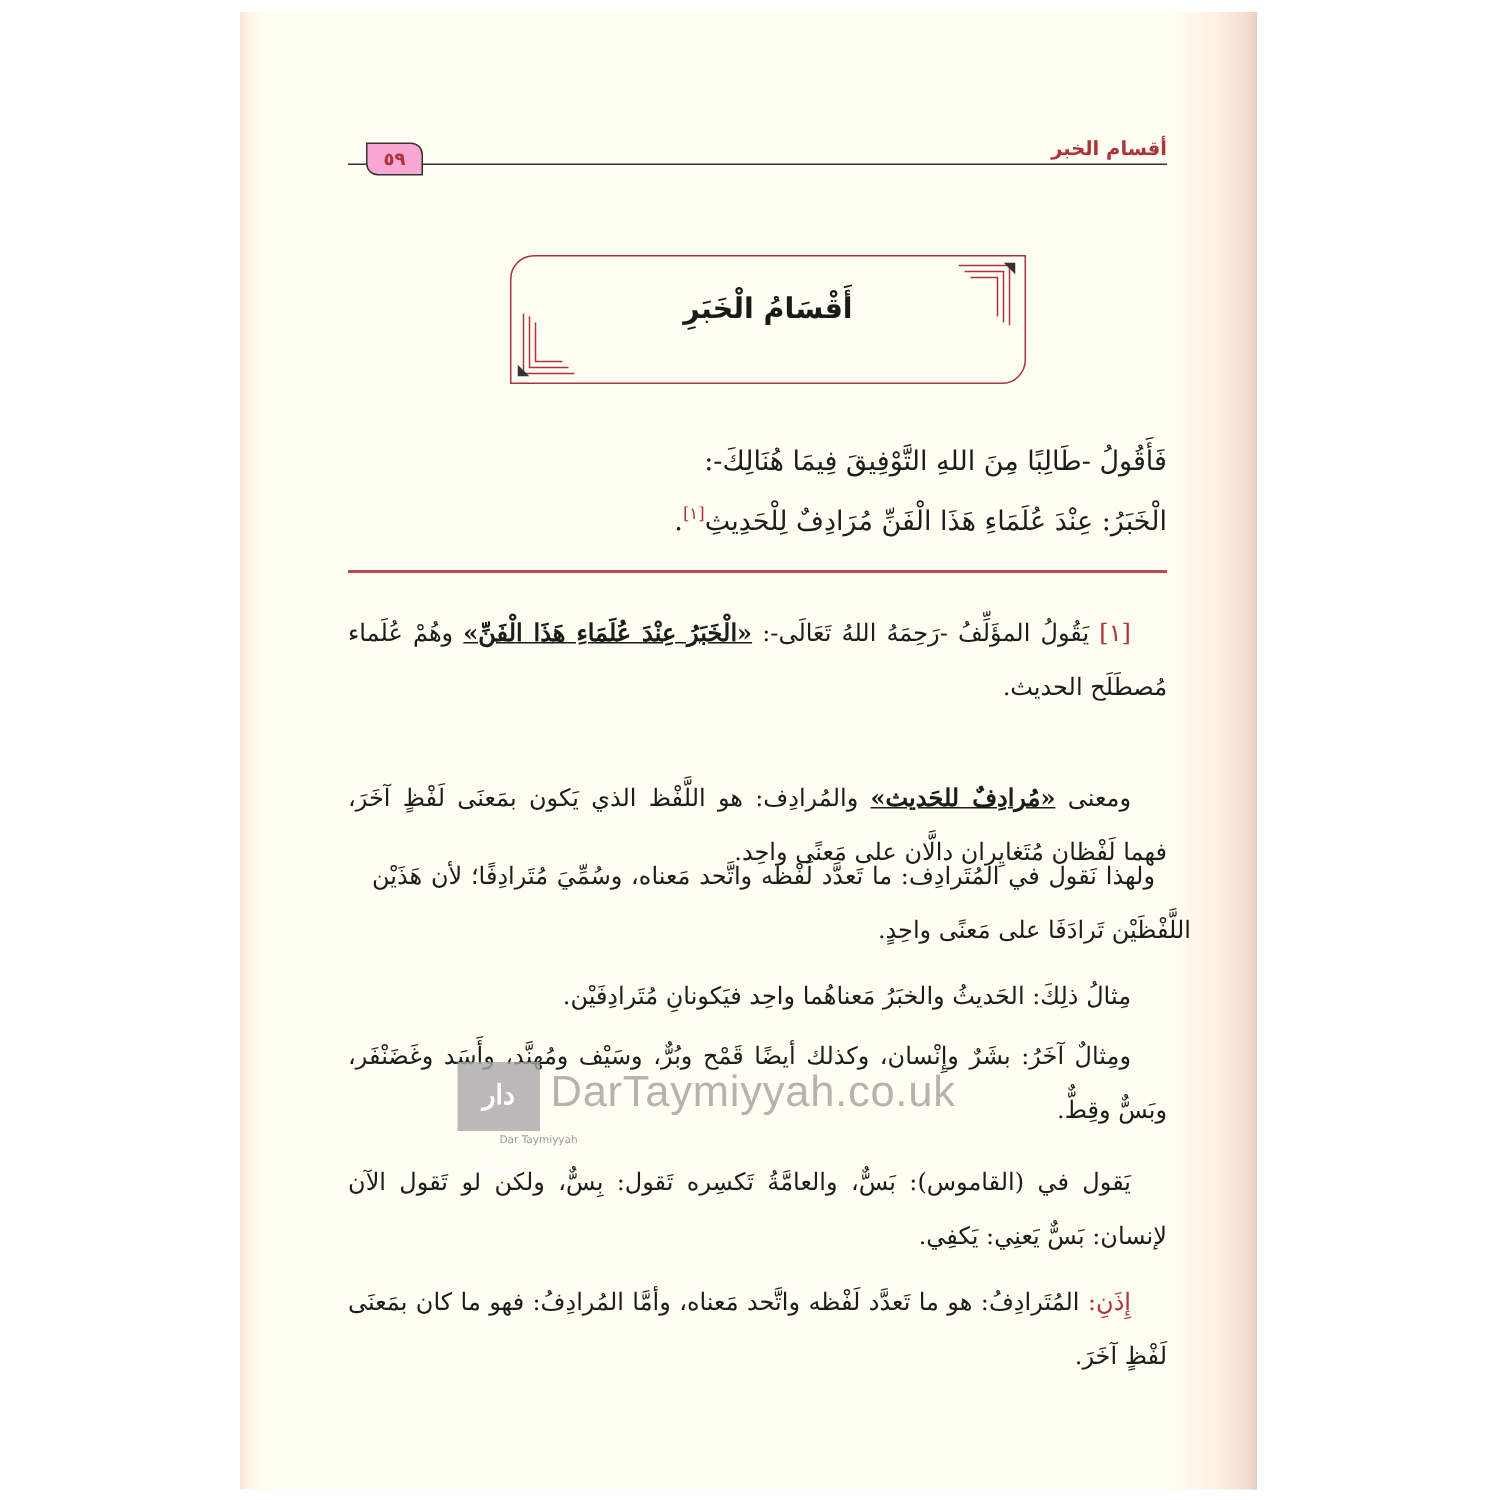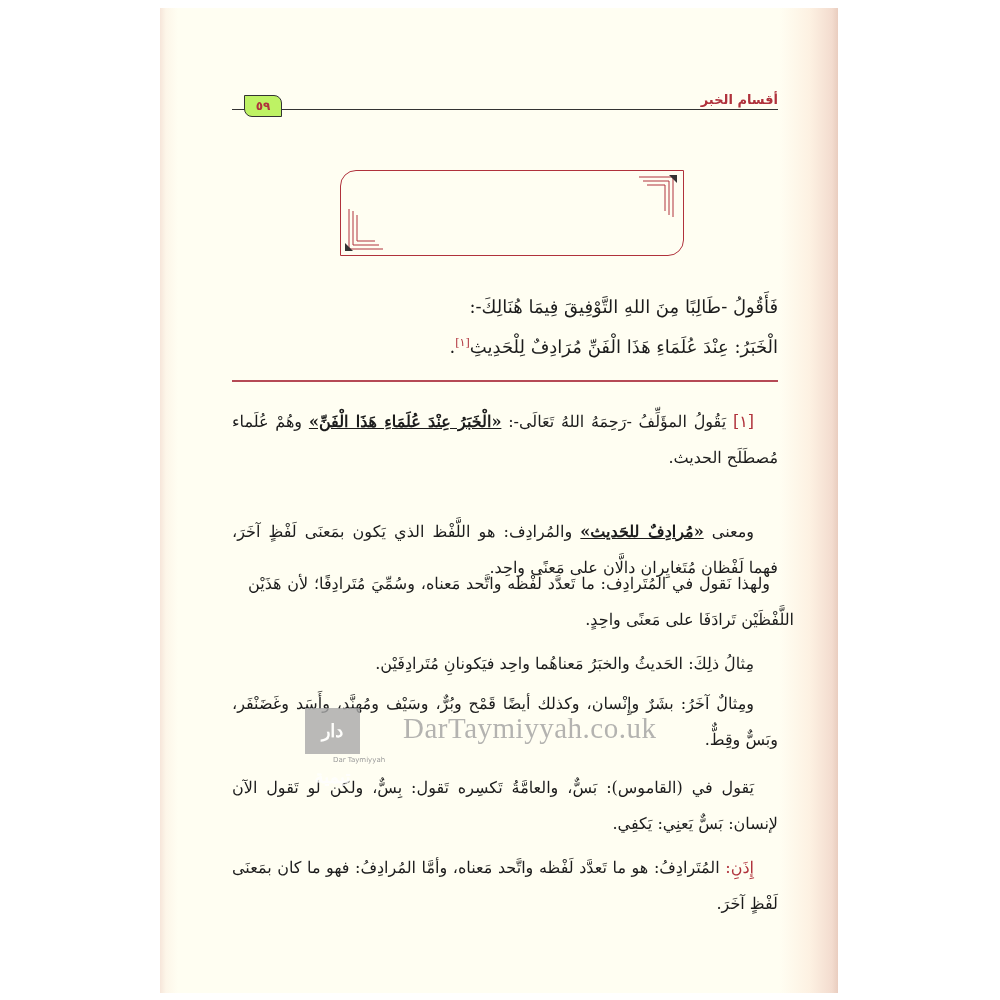--- a/index.html
+++ b/index.html
@@ -4,21 +4,21 @@
 <style>
   html, body { margin:0; padding:0; }
   body { width:1000px; height:1000px; background:#ffffff; position:relative; overflow:hidden;
          font-family:"DejaVu Serif", serif; }
   .page { position:absolute; left:160px; top:8px; width:678px; height:985px;
           background:linear-gradient(to right, #f6e6da 0px, #fdf6e9 6px, #fffef2 18px, #fffef2 620px, #fdf1e2 650px, #f3dccf 672px, #e9cdbf 678px); }
   .running-header { position:absolute; left:232px; top:92px; width:546px; height:26px; }
   .running-title { position:absolute; right:0; top:0; font-family:"DejaVu Sans", sans-serif; font-weight:bold;
                    font-size:13px; color:#b0323c; direction:rtl; }
   .header-rule { position:absolute; left:0; right:0; top:17px; height:0; border-top:1.5px solid #333; }
-  .page-number-box { position:absolute; left:12px; top:3px; width:36px; height:20px; background:#bef264;
+  .page-number-box { position:absolute; left:12px; top:3px; width:36px; height:20px; background:#f9a8d4;
                      border:1.5px solid #333; border-radius:0 8px 0 8px; text-align:center;
                      font-family:"DejaVu Sans", sans-serif; font-weight:bold; font-size:12px; line-height:20px; color:#b0323c; }
   .title-frame { position:absolute; left:340px; top:170px; width:342px; height:84px;
                  border:1.5px solid #b0323c; border-radius:16px 0 16px 0; }
   .corner { position:absolute; width:38px; height:42px; }
   .corner.tr { right:6px; top:4px; }
   .corner.bl { left:4px; bottom:4px; }
   .chapter-title { position:absolute; left:0; right:0; top:24px; text-align:center; direction:rtl;
                    font-family:"DejaVu Sans", sans-serif; font-weight:bold; font-size:19px; color:#1a1a1a; }
   .matn { position:absolute; left:232px; width:546px; direction:rtl; text-align:right; font-size:18px; color:#1c1c1c; }
@@ -27,22 +27,22 @@
   .sharh { position:absolute; left:232px; width:546px; direction:rtl; text-align:justify; font-size:16px;
            line-height:36px; color:#1c1c1c; }
   .indent { display:inline-block; width:24px; }
   .fn-num { color:#b0323c; }
   .bold { font-weight:bold;text-decoration:underline; }
   .red { color:#b0323c; }
   .watermark { position:absolute; left:305px; top:708px; width:470px; height:60px; }
   .wm-logo { position:absolute; left:0; top:0; width:55px; height:46px; background:#a9a9a9; opacity:0.8;
              color:#fff; font-size:18px; font-weight:bold; text-align:center; line-height:46px; direction:rtl; }
   .wm-logo-caption { position:absolute; left:4px; top:48px; font-family:"DejaVu Sans", sans-serif; font-size:7px; color:#9a9a9a;padding-left:24px; }
-  .wm-text { position:absolute; left:62px; top:4px; font-family:Liberation Serif, serif; font-size:29px;
-             color:#9b9b9b; opacity:0.75; letter-spacing:0.5px;margin-left:36px; }
+  .wm-text { position:absolute; left:62px; top:4px; font-family:Liberation Sans, sans-serif; font-size:29px;
+             color:#9b9b9b; opacity:0.75; letter-spacing:0.5px; }
 </style>
 </head>
 <body>
 
 <div class="page"></div>
 
 <div class="running-header">
   <div class="header-rule"></div>
   <span class="running-title">أقسام الخبر</span>
   <div class="page-number-box">٥٩</div>
@@ -50,20 +50,21 @@
 
 <div class="title-frame">
   <svg class="corner tr" viewBox="0 0 38 42">
     <g stroke="#b0323c" stroke-width="1" fill="none">
       <path d="M0 2 H34 V42"></path>
         <path d="M4 6 H30 V40"></path>
         <path d="M8 10 H26 V36"></path>
     </g>
     <polygon points="30,0 38,0 38,8" fill="#333"></polygon>
   </svg>
+  <div class="chapter-title">أَقْسَامُ الْخَبَرِ</div>
   <svg class="corner bl" viewBox="0 0 38 42">
     <g stroke="#b0323c" stroke-width="1" fill="none">
       <path d="M38 40 H4 V0"></path>
         <path d="M34 36 H8 V2"></path>
         <path d="M30 32 H12 V6"></path>
     </g>
     <polygon points="0,34 0,42 8,42" fill="#333"></polygon>
   </svg>
 </div>
 

